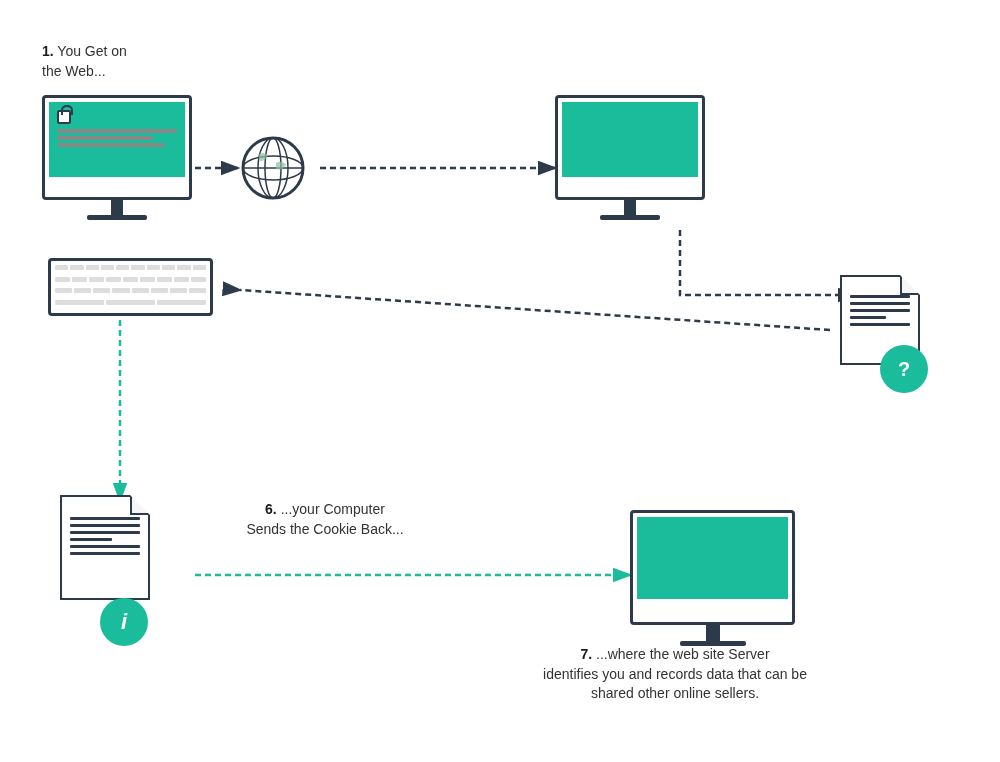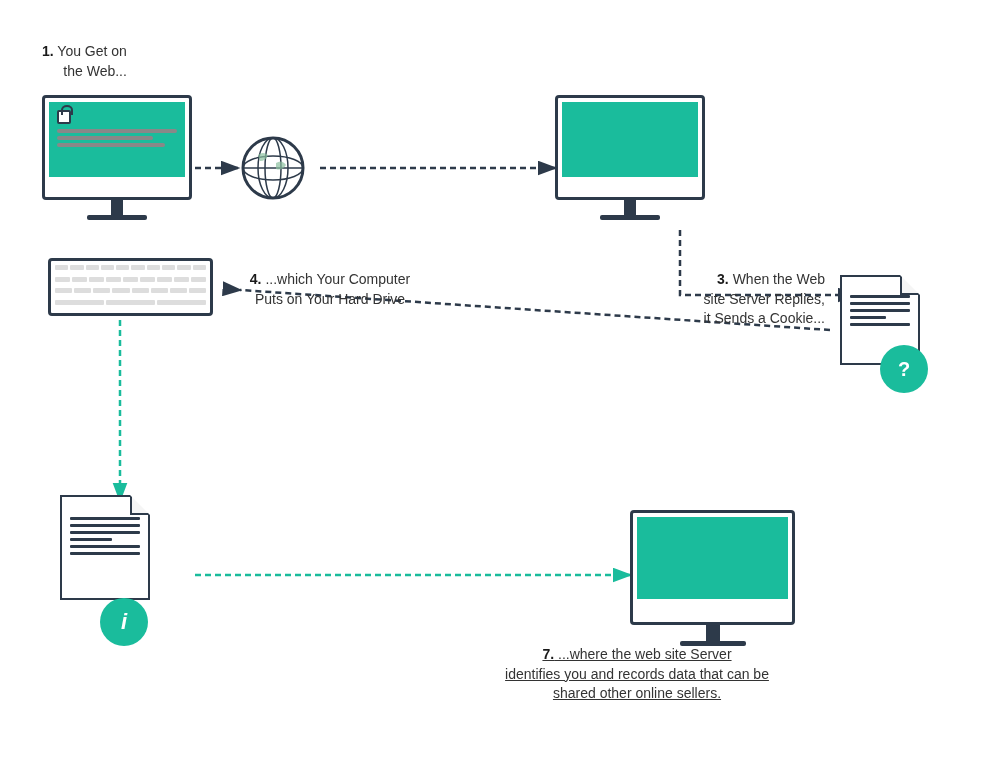--- a/index.html
+++ b/index.html
@@ -168,21 +168,20 @@
       height: 762px;
       pointer-events: none;
     }
 
     
     .label {
       position: absolute;
       font-size: 14px;
       color: #333;
       line-height: 1.4;
-      text-align: right;
     }
     .label .step-num {
       font-weight: bold;
       color: #1a1a1a;
     }
     .label.center {
       text-align: center;
     }
   </style>
 </head>
@@ -264,23 +263,20 @@
     <div class="doc-body" style="width:80px; height:90px;">
       <div class="doc-corner"></div>
       <div class="doc-line" style="margin-top:8px;"></div>
       <div class="doc-line"></div>
       <div class="doc-line"></div>
       <div class="doc-line short"></div>
       <div class="doc-line"></div>
     </div>
   </div>
 
-  <div class="label" style="left:615px; top:270px; width:210px;">
-    <span class="step-num">3.</span> When the Web<br>site Server Replies,<br>it Sends a Cookie...
-  </div>
 
   <div class="badge" style="left:880px; top:345px; width:48px; height:48px;">?</div>
 
   <div class="keyboard" style="left:48px; top:258px; width:165px; height:58px;">
     <div class="keyboard-row">
       <div class="key"></div>
         <div class="key"></div>
         <div class="key"></div>
       <div class="key"></div>
         <div class="key"></div>
@@ -311,46 +307,46 @@
       <div class="key"></div>
         <div class="key"></div>
     </div>
     <div class="keyboard-row">
       <div class="key wide"></div>
         <div class="key wide"></div>
         <div class="key wide"></div>
     </div>
   </div>
 
-  <div class="label center" style="left:215px; top:270px; width:230px;">
-    <span class="step-num">4.</span> ...which Your Computer<br>Puts on Your Hard Drive
-  </div>
 
 
   <div class="document" style="left:60px; top:495px;">
     <div class="doc-body" style="width:90px; height:105px;">
       <div class="doc-corner"></div>
       <div class="doc-line" style="margin-top:10px;"></div>
       <div class="doc-line"></div>
       <div class="doc-line"></div>
       <div class="doc-line short"></div>
       <div class="doc-line"></div>
       <div class="doc-line"></div>
     </div>
   </div>
 
   <div class="badge" style="left:100px; top:598px; width:48px; height:48px; font-size:22px; font-style:italic;">i</div>
 
+  <div class="label center" style="left:210px; top:500px; width:230px;">
+    <span class="step-num">6.</span> ...your Computer<br>Sends the Cookie Back...
+  </div>
 
   <div class="monitor" style="left:630px; top:510px; width:165px;">
     <div class="monitor-body" style="width:165px; height:115px;">
       <div class="monitor-screen" style="height:82px; background:#1abc9c;">
       </div>
     </div>
     <div class="monitor-stand" style="width:14px; height:16px;"></div>
     <div class="monitor-base" style="width:66px; height:5px;"></div>
   </div>
 
-  <div class="label center" style="left:437px; top:645px; width:400px;text-decoration:underline;">
+  <div class="label center" style="left:475px; top:645px; width:400px;">
     <span class="step-num">7.</span> ...where the web site Server<br>identifies you and records data that can be<br>shared other online sellers.
   </div>
 
 </div>
 
 </body></html>

